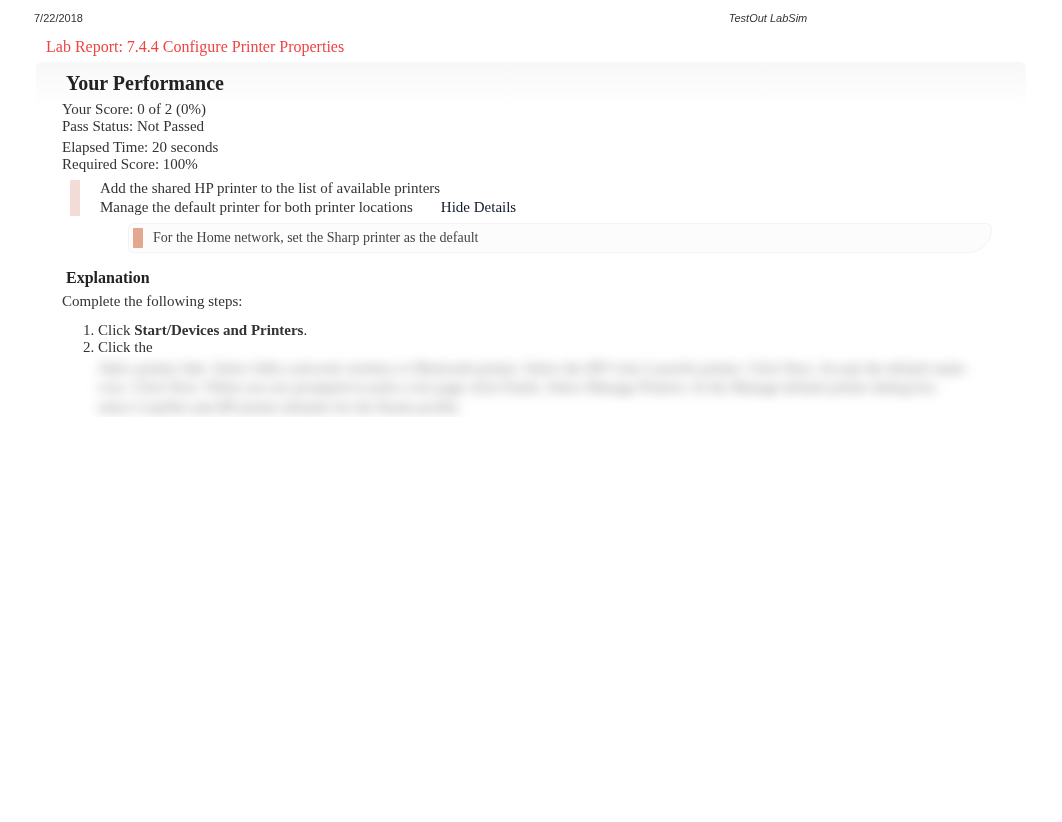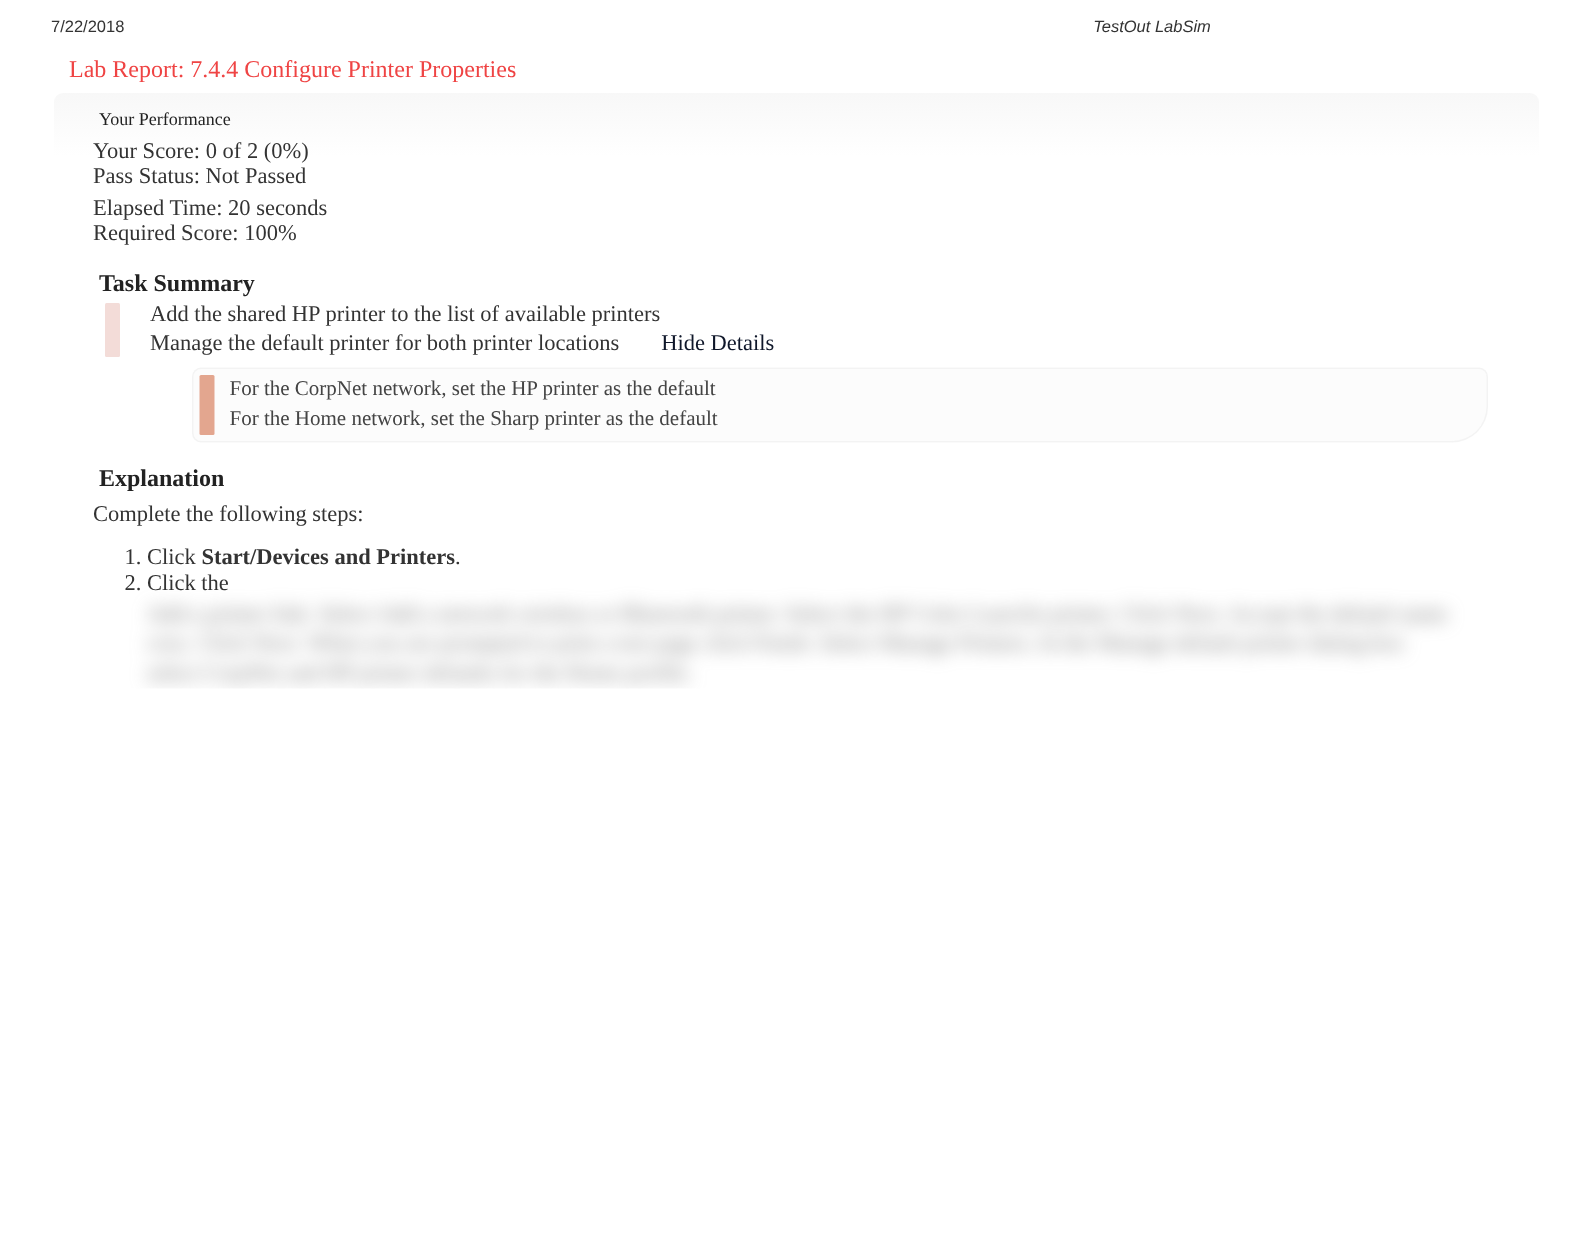--- a/index.html
+++ b/index.html
@@ -25,22 +25,22 @@
     color: #ef4444;
     padding: 10px 0 6px 46px;
   }
   .perf-block {
     margin: 0 36px 0 36px;
     background: linear-gradient(to bottom, rgba(240,240,240,0.5), rgba(255,255,255,0) 40%);
     border-radius: 6px;
     padding-top: 4px;
   }
   .section-heading {
-    font-weight: normal;
-    font-size: 12px;
+    font-weight: bold;
+    font-size: 20px;
     color: #222;
     padding: 6px 0 4px 30px;
   }
   .perf-row {
     display: flex;
     justify-content: space-between;
     padding: 2px 30px 2px 26px;
     font-size: 15px;
     color: #333;
     flex-direction: column;
@@ -153,42 +153,40 @@
     <span>Your Score: 0 of 2 (0%)</span>
     <span>Pass Status: Not Passed</span>
   </div>
   <div class="perf-row">
     <span>Elapsed Time: 20 seconds</span>
     <span>Required Score: 100%</span>
   </div>
 </div>
 
 <div class="task-block">
-  <div class="task-heading">Task Summary</div>
 
   <div class="task-list">
     <div style="display:flex; align-items:center;">
       <div class="status-bar tall"></div>
       <div style="flex:1;">
         <div class="task-item" style="padding-left:0;">
           <span>Add the shared HP printer to the list of available printers</span>
         </div>
         <div class="task-item" style="padding-left:0;">
           <span>Manage the default printer for both printer locations</span>
           <span class="hide-details">Hide Details</span>
         </div>
       </div>
     </div>
   </div>
 
   <div class="details-box">
     <div class="detail-stack-wrap">
       <div class="detail-stack-bar"></div>
       <div class="detail-stack-texts">
-        <div>For the CorpNet network, set the HP printer as the default</div>
         <div>For the Home network, set the Sharp printer as the default</div>
       </div>
     </div>
   </div>
 </div>
 
 <div class="explanation-block">
   <div class="expl-heading">Explanation</div>
   <div class="expl-text">Complete the following steps:</div>
 

